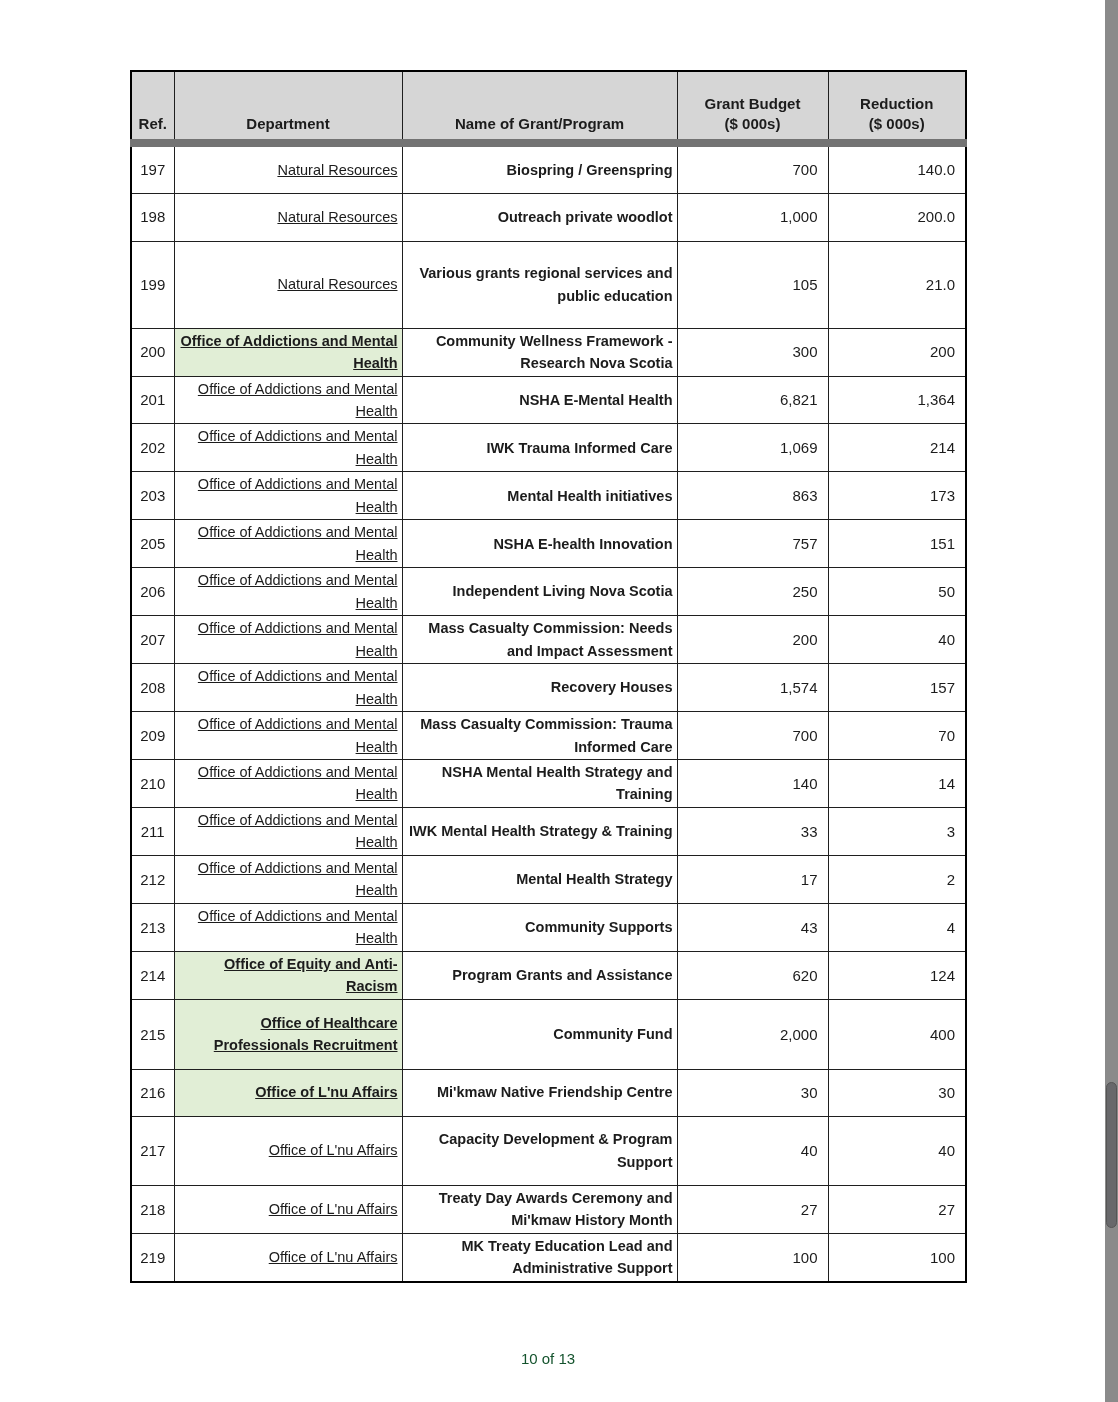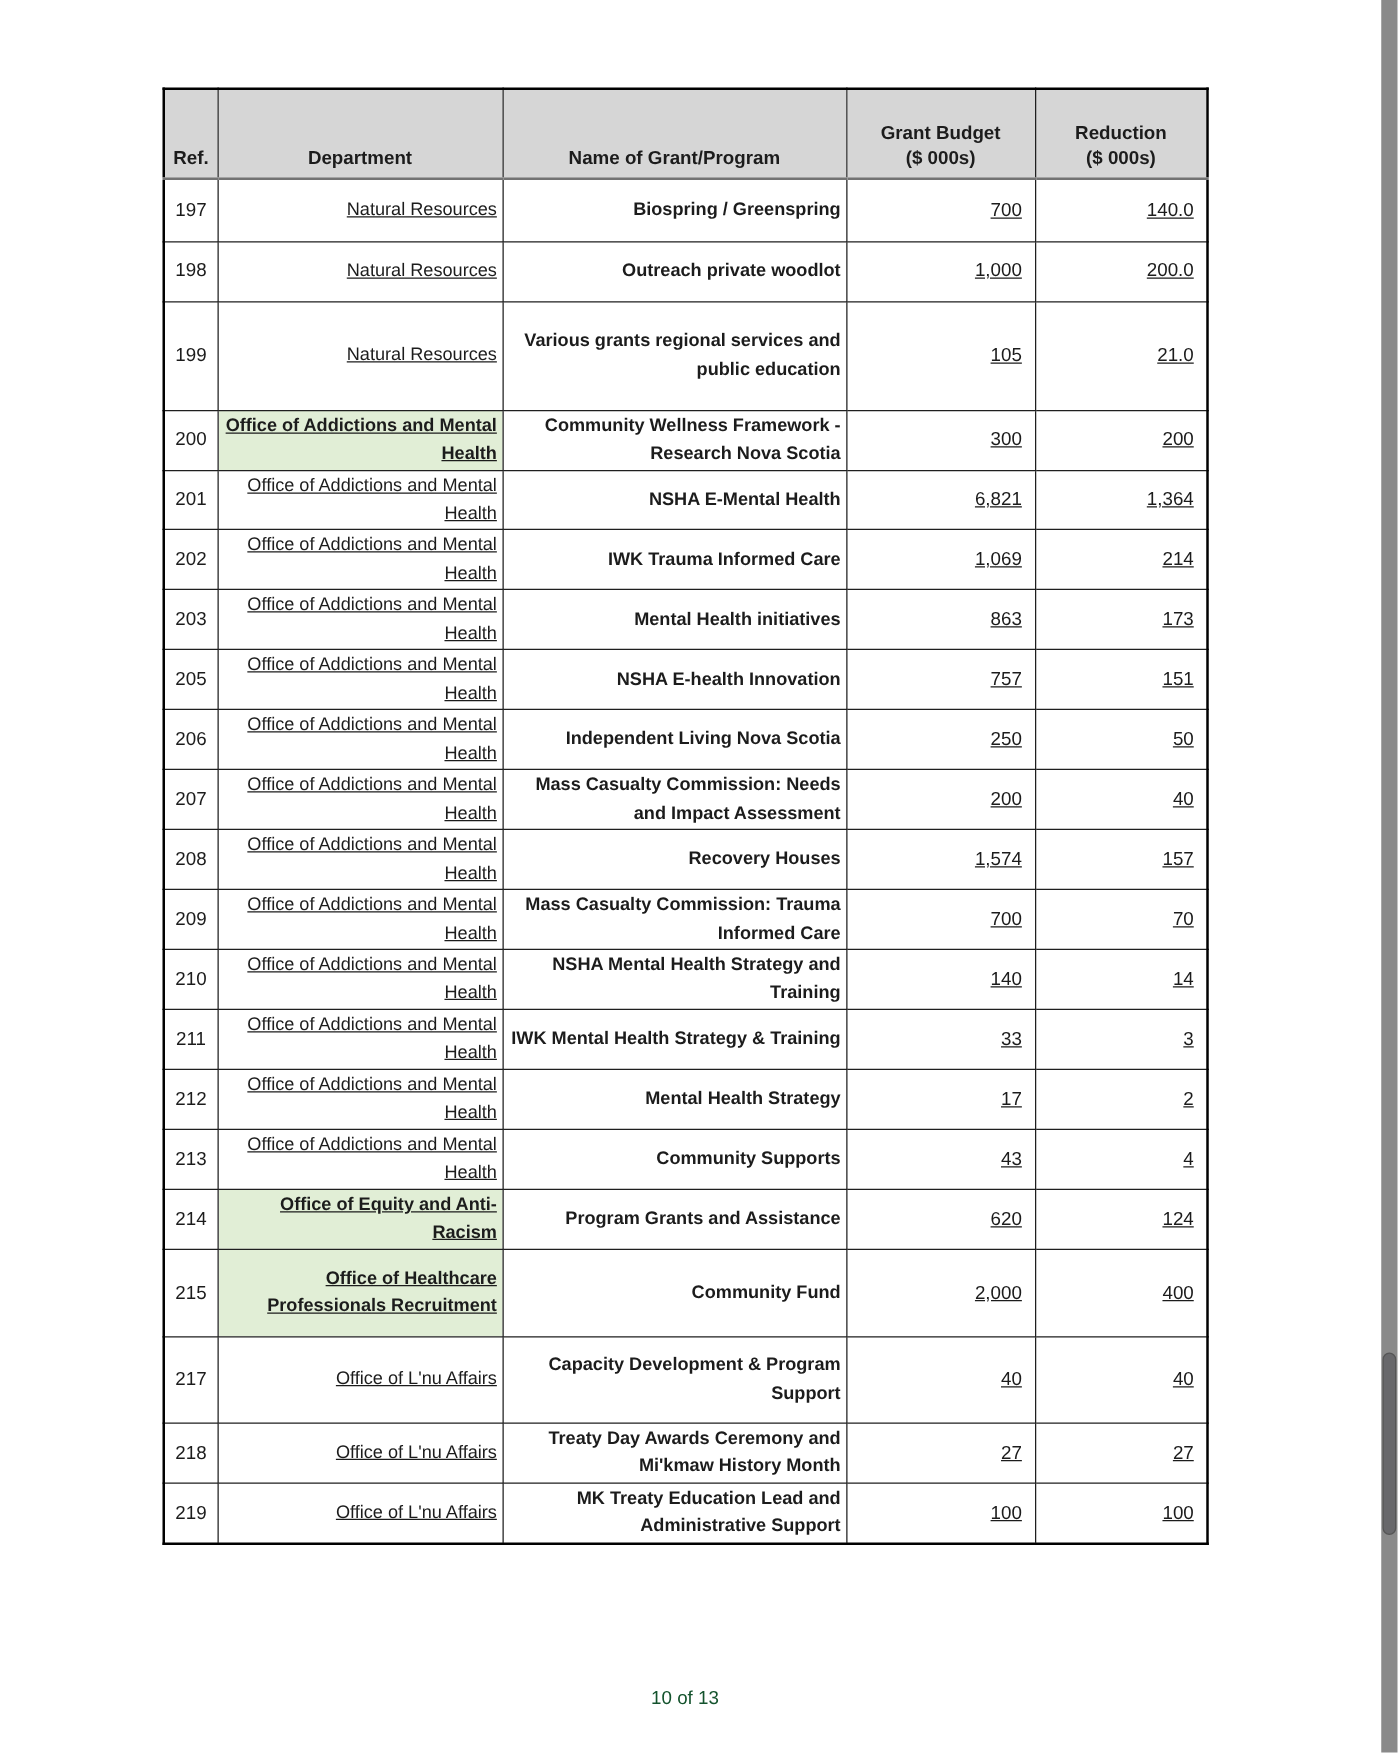--- a/index.html
+++ b/index.html
@@ -17,28 +17,28 @@
   col.c-ref{width:43px;}
   col.c-dept{width:228px;}
   col.c-name{width:275px;}
   col.c-budget{width:151px;}
   col.c-reduction{width:138px;}
   th,td{border:1px solid #1f1f1f;overflow:hidden;}
   thead tr{height:72px;}
   thead th{
     background:#d6d6d6;font-weight:bold;vertical-align:bottom;text-align:center;
     padding:3px 2px 5px 2px;font-size:15px;line-height:1.35;
-    border-bottom:2px solid #737373;
+    border-bottom:8px solid #737373;
   }
   tbody tr{height:46px;}
   tbody td{vertical-align:middle;line-height:1.55;}
   td.ref{text-align:center;font-size:15px;padding:0 2px;margin-top:32px;}
   td.dept{text-align:right;padding:1px 4px 1px 5px;text-decoration:underline;}
   td.name{text-align:right;padding:1px 4px 1px 5px;font-weight:bold;}
-  td.num{text-align:right;padding:1px 10px 1px 2px;font-size:15px;text-decoration:underline;}
+  td.num{text-align:right;padding:1px 10px 1px 2px;font-size:15px;}
   td.hl{background:#e1eed6;font-weight:bold;}
   .page-number{
     position:absolute;left:130px;top:1350px;width:836px;text-align:center;
     font-size:15px;color:#14532d;
   }
   .scrollbar{
     position:absolute;right:0;top:0;width:13px;height:1402px;background:#8a8a8a;
   }
   .scrollbar-thumb{
     position:absolute;left:1px;top:1082px;width:11px;height:146px;
@@ -187,20 +187,27 @@
         <td class="num">620</td>
         <td class="num">124</td>
       </tr>
       <tr style="height:70px">
         <td class="ref">215</td>
         <td class="dept hl">Office of Healthcare Professionals Recruitment</td>
         <td class="name">Community Fund</td>
         <td class="num">2,000</td>
         <td class="num">400</td>
       </tr>
+      <tr style="height:47px">
+        <td class="ref">216</td>
+        <td class="dept hl">Office of L'nu Affairs</td>
+        <td class="name">Mi'kmaw Native Friendship Centre</td>
+        <td class="num">30</td>
+        <td class="num">30</td>
+      </tr>
       <tr style="height:69px">
         <td class="ref">217</td>
         <td class="dept">Office of L'nu Affairs</td>
         <td class="name">Capacity Development &amp; Program Support</td>
         <td class="num">40</td>
         <td class="num">40</td>
       </tr>
       <tr style="height:48px">
         <td class="ref">218</td>
         <td class="dept">Office of L'nu Affairs</td>

